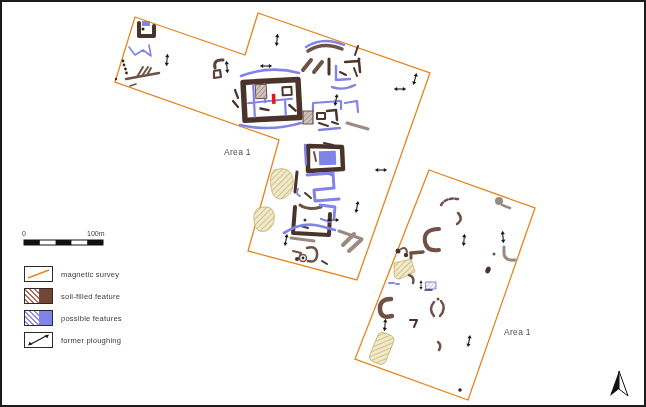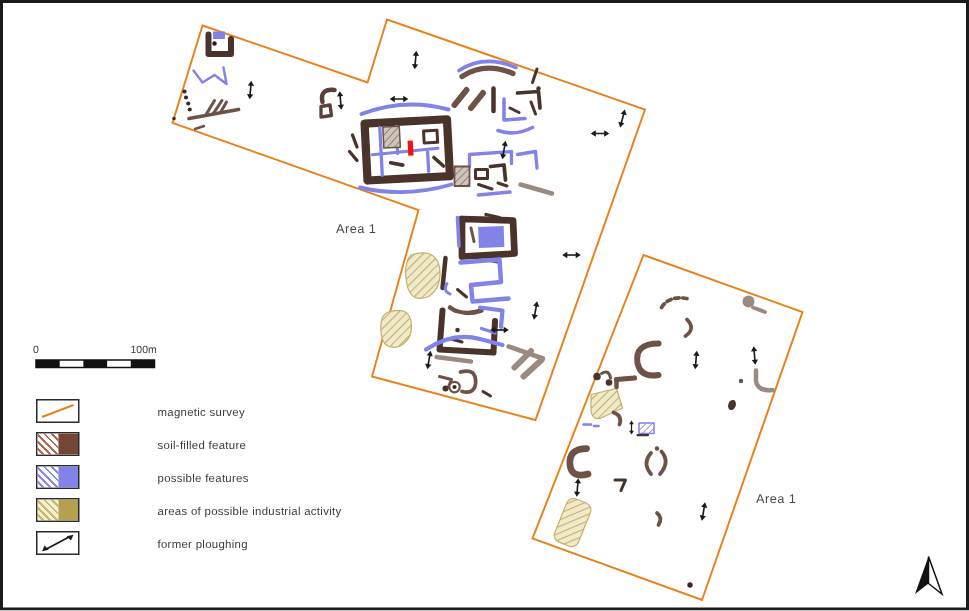--- a/index.html
+++ b/index.html
@@ -21,21 +21,21 @@
     white-space:nowrap;
   }
   .scalelabel{
     position:absolute;
     font-size:7px;
     color:#3b3b3b;
     white-space:nowrap;
   }
   
   #legend{position:absolute;left:22px;top:264px;}
-  .lrow{display:flex;align-items:center;height:16px;margin-bottom:6px;gap:44px;}
+  .lrow{display:flex;align-items:center;height:16px;margin-bottom:6px;}
   .sw{width:29px;height:16px;box-sizing:border-box;border:1px solid #2b2b2b;background:#fff;
       display:flex;flex:none;overflow:hidden;}
   .sw svg{display:block;}
   .half{width:50%;height:100%;}
   .hatch-brown{background:repeating-linear-gradient(45deg,#fff 0 2.1px,#b06a56 2.1px 3.4px);}
   .solid-brown{background:#754636;}
   .hatch-blue{background:repeating-linear-gradient(45deg,#fff 0 2.1px,#8a8ce8 2.1px 3.4px);}
   .solid-blue{background:#8183e8;}
   .hatch-khaki{background:repeating-linear-gradient(45deg,#f5efd8 0 2.1px,#c8b868 2.1px 3.4px);}
   .solid-khaki{background:#b5a050;}
@@ -288,27 +288,20 @@
     </div>
 
     <div class="lrow">
       <span class="sw">
         <span class="half hatch-blue"></span>
           <span class="half solid-blue"></span>
       </span>
       <span class="ltext">possible features</span>
     </div>
 
-    <div class="lrow">
-      <span class="sw">
-        <span class="half hatch-khaki"></span>
-          <span class="half solid-khaki"></span>
-      </span>
-      <span class="ltext">areas of possible industrial activity</span>
-    </div>
 
 
     <div class="lrow">
       <span class="sw">
         <svg width="27" height="14" viewBox="0 0 27 14">
           <line x1="6" y1="11" x2="21" y2="3" stroke="#1a1a1a" stroke-width="1.2"></line>
           <path d="M3,12.5 l4.5,-1 l-2.8,-2.8 z" fill="#1a1a1a"></path>
           <path d="M24,1.5 l-4.5,1 l2.8,2.8 z" fill="#1a1a1a"></path>
         </svg>
       </span>

